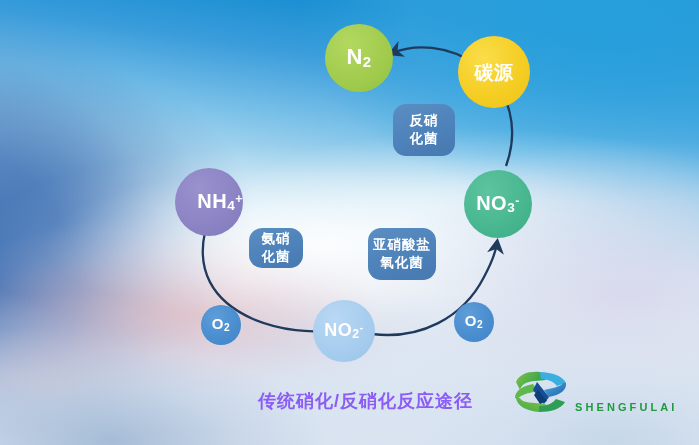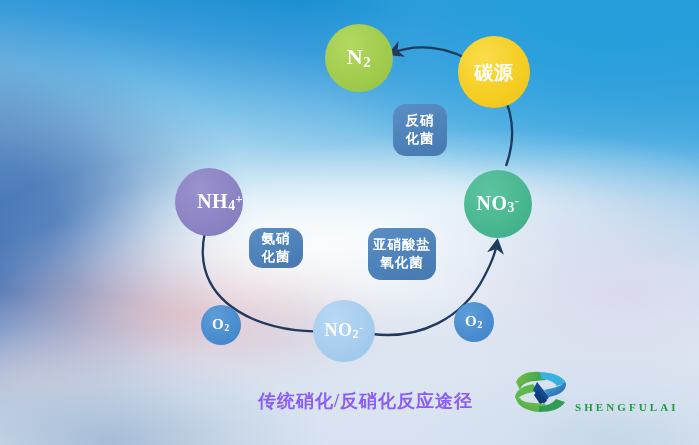--- a/index.html
+++ b/index.html
@@ -5,21 +5,21 @@
   html, body {
     margin: 0;
     padding: 0;
     background: #222;
   }
   #stage {
     position: relative;
     width: 699px;
     height: 445px;
     overflow: hidden;
-    font-family: Liberation Serif, serif;
+    font-family: Liberation Sans, sans-serif;
   }
 
   
   .bg-base {
     position: absolute;
     inset: 0;
     background: linear-gradient(188deg,
         #0e8ad3 0%,
         #1a8fd2 10%,
         #3b9ddb 20%,
@@ -128,21 +128,21 @@
     display: flex;
     flex-direction: column;
     align-items: center;
     justify-content: center;
     font-size: 13.5px;
     font-weight: bold;
     line-height: 1.32;
     letter-spacing: 1px;
     box-sizing: border-box;
   }
-  #chip-denitrify { left: 393px; top: 104px; width: 54px; height: 52px; }
+  #chip-denitrify { left: 393px; top: 104px; width: 62px; height: 52px; }
   #chip-ammonia   { left: 249px; top: 228px; width: 54px; height: 40px; }
   #chip-nitrite   { left: 368px; top: 228px; width: 68px; height: 52px; }
 
   
   #caption {
     position: absolute;
     left: 258px; top: 381px;
     font-size: 18px;
     font-weight: bold;
     color: #8b5cf6;

